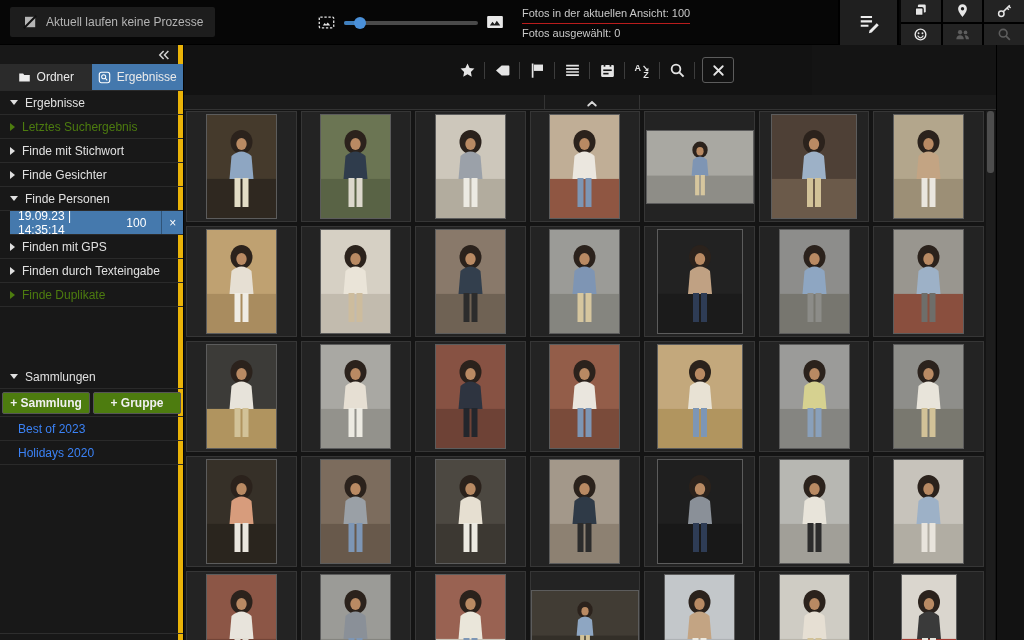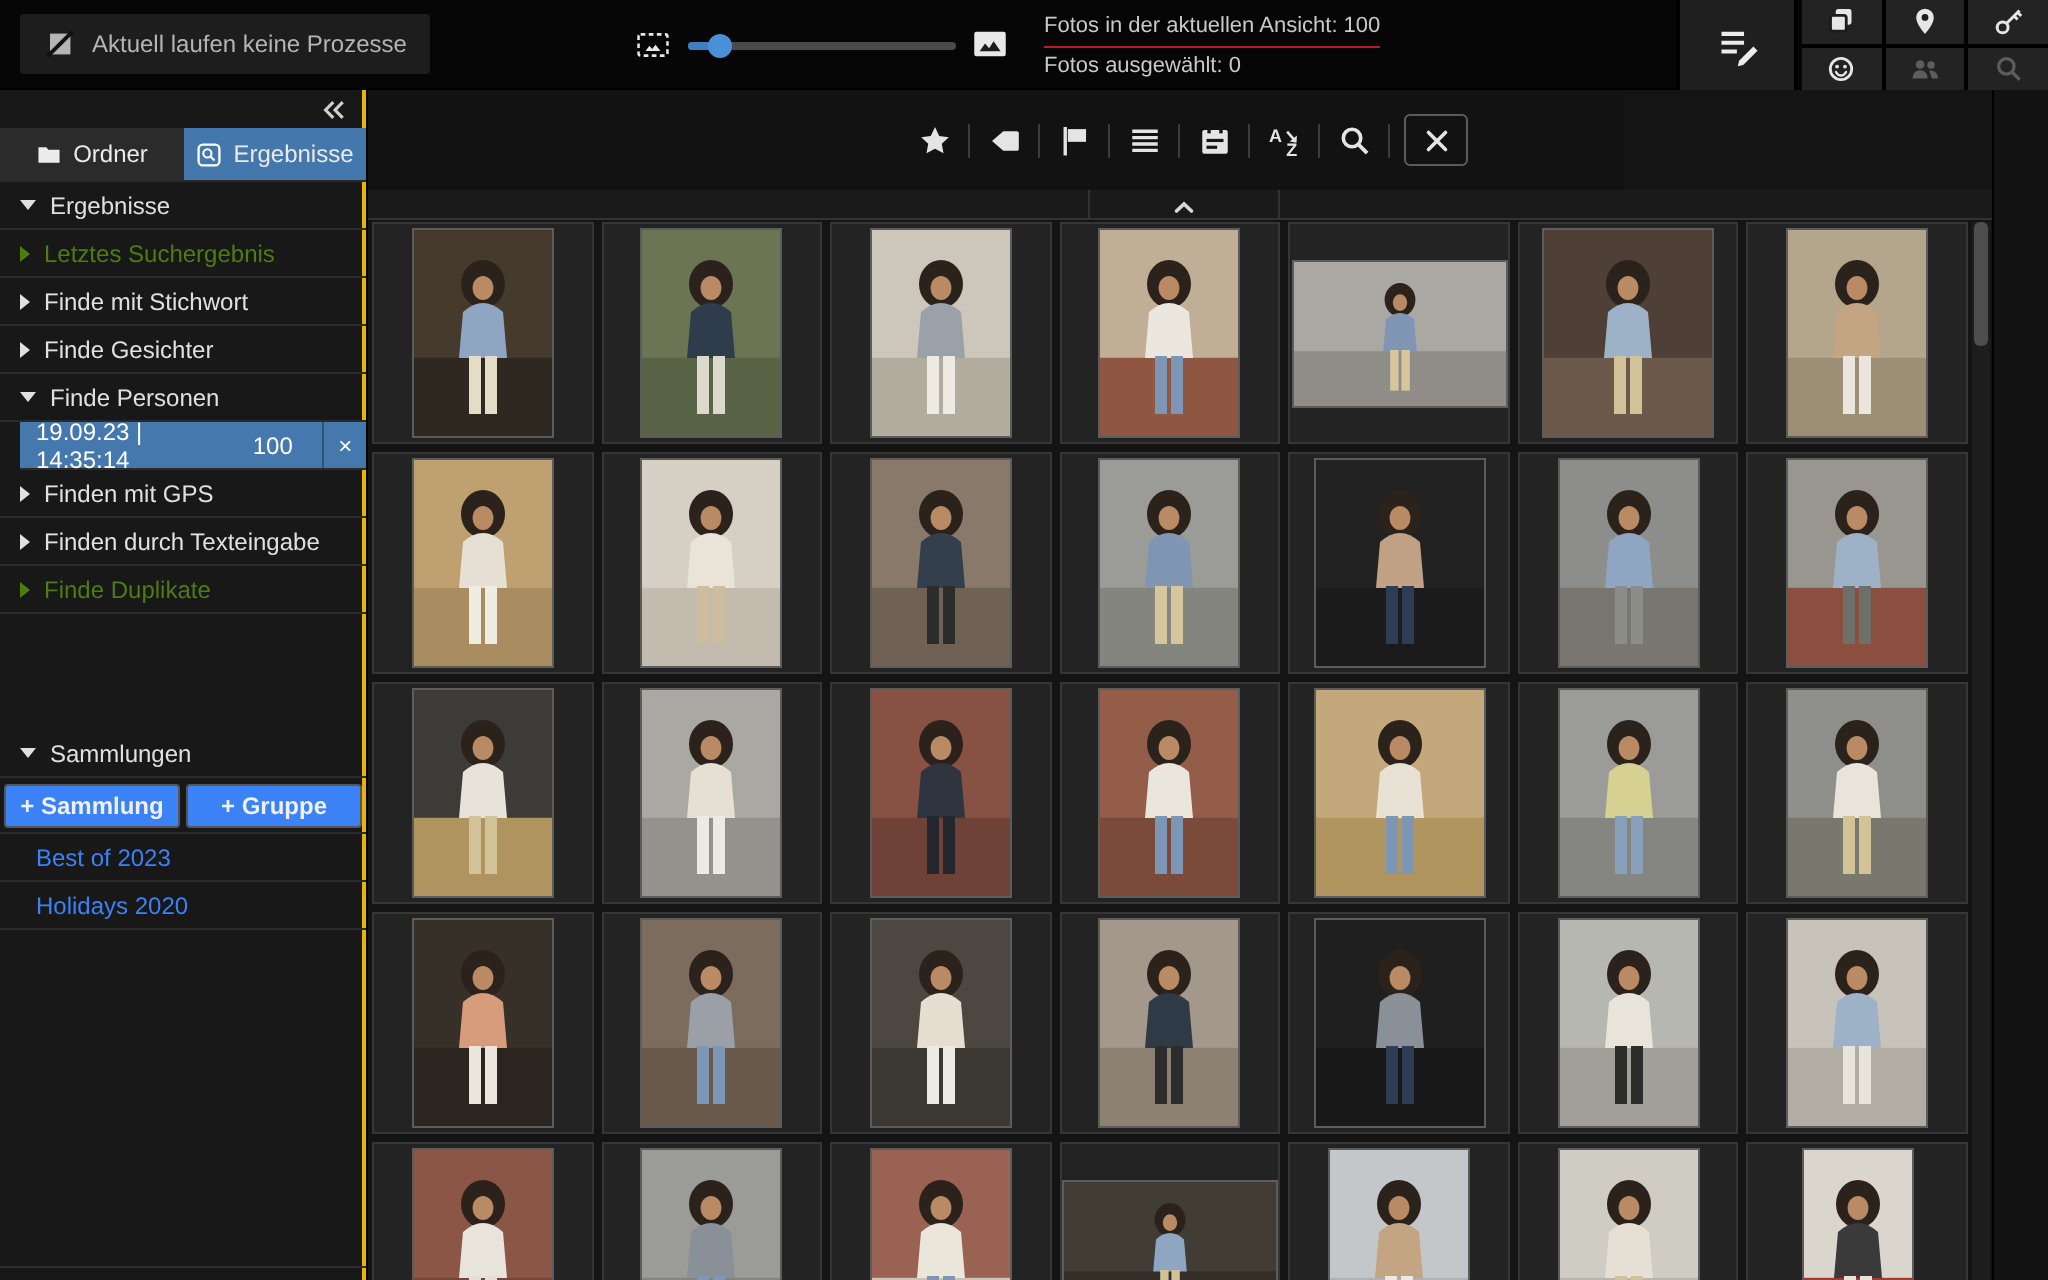--- a/index.html
+++ b/index.html
@@ -23,41 +23,41 @@
   .edit-btn { position:absolute; left:838px; top:0; width:61px; height:45px; background:#1f1f1f;
     border-left:2px solid #000; border-right:2px solid #000; display:flex; align-items:center; justify-content:center; color:#ececec; }
   .edit-btn svg { width:22px; height:22px; }
   .mini-grid { position:absolute; left:901px; top:0; width:123px; height:45px; display:grid;
     grid-template-columns:repeat(3,1fr); grid-template-rows:1fr 1fr; gap:2px; background:#000; }
   .mini-cell { background:#232323; display:flex; align-items:center; justify-content:center; color:#e6e6e6; }
   .mini-cell svg { width:15px; height:15px; }
   .mini-cell.dim { color:#5d5d5d; }
 
   
-  .sidebar { position:absolute; left:0; top:45px; width:183px; height:595px; background:#181818; border-right:2px solid #eab308; }
+  .sidebar { position:absolute; left:0; top:45px; width:183px; height:595px; background:#181818; border-right:5px solid #eab308; }
   .sb-collapse { position:absolute; right:7px; top:3px; width:14px; height:13px; color:#cfcfcf; }
   .tabs { position:absolute; left:0; top:19px; width:183px; height:26px; display:flex; }
   .tab { flex:1; display:flex; align-items:center; justify-content:center; gap:6px; font-size:12px; color:#eaeaea; background:#2b2b2b; }
   .tab svg { width:13px; height:13px; }
   .tab.active { background:#4478ad; }
   .tree { position:absolute; left:0; top:45px; width:183px; border-top:1px solid #2a2a2a; }
   .trow { height:24px; display:flex; align-items:center; gap:7px; padding-left:10px;
     border-bottom:1px solid #2a2a2a; font-size:12px; color:#e0e0e0; }
   .trow.dim { color:#4d7c0f; }
   .trow .tri { flex:none; }
   .tri-r { width:0; height:0; border-left:5px solid currentColor; border-top:4px solid transparent; border-bottom:4px solid transparent; }
   .tri-d { width:0; height:0; border-top:5px solid currentColor; border-left:4px solid transparent; border-right:4px solid transparent; }
   .trow.result { margin-left:10px; padding-left:8px; background:#4579ad; color:#fff; border-bottom:1px solid #2a2a2a; }
   .trow.result .cnt { margin-left:auto; font-size:12px; padding-right:8px; }
   .trow.result .xbox { width:22px; align-self:stretch; display:flex; align-items:center; justify-content:center;
     border-left:1px solid rgba(0,0,0,.3); font-size:12px; color:#fff; }
   .collections { position:absolute; left:0; top:320px; width:183px; }
   .cbtn-row { height:28px; display:flex; align-items:center; gap:3px; padding:0 2px; border-bottom:1px solid #2a2a2a; }
   .cbtn { flex:1; height:22px; display:flex; align-items:center; justify-content:center; gap:4px;
-    background:#3b82f6; border:1px solid #565656; border-radius:2px; color:#f0f0f0; font-size:12px; font-weight:bold; }
+    background:#4d7c0f; border:1px solid #565656; border-radius:2px; color:#f0f0f0; font-size:12px; font-weight:bold; }
   .crow { height:24px; display:flex; align-items:center; padding-left:18px; border-bottom:1px solid #2a2a2a; font-size:12px; color:#3b82f6; }
   .sb-bottomline { position:absolute; left:0; top:588px; width:183px; border-top:1px solid #2e2e2e; }
 
   
   .main { position:absolute; left:184px; top:45px; width:840px; height:595px; background:#141414; }
   .toolbar { position:absolute; left:0; top:0; width:628px; height:50px; background:#121212; }
   .tb-icons { position:absolute; left:270px; top:9px; height:32px; display:flex; align-items:center; }
   .tb-ic { width:26px; height:26px; display:flex; align-items:center; justify-content:center; color:#e4e4e4; }
   .tb-ic svg { width:17px; height:17px; }
   .tb-div { width:1px; height:17px; background:#3c3c3c; margin:0 4px; }

